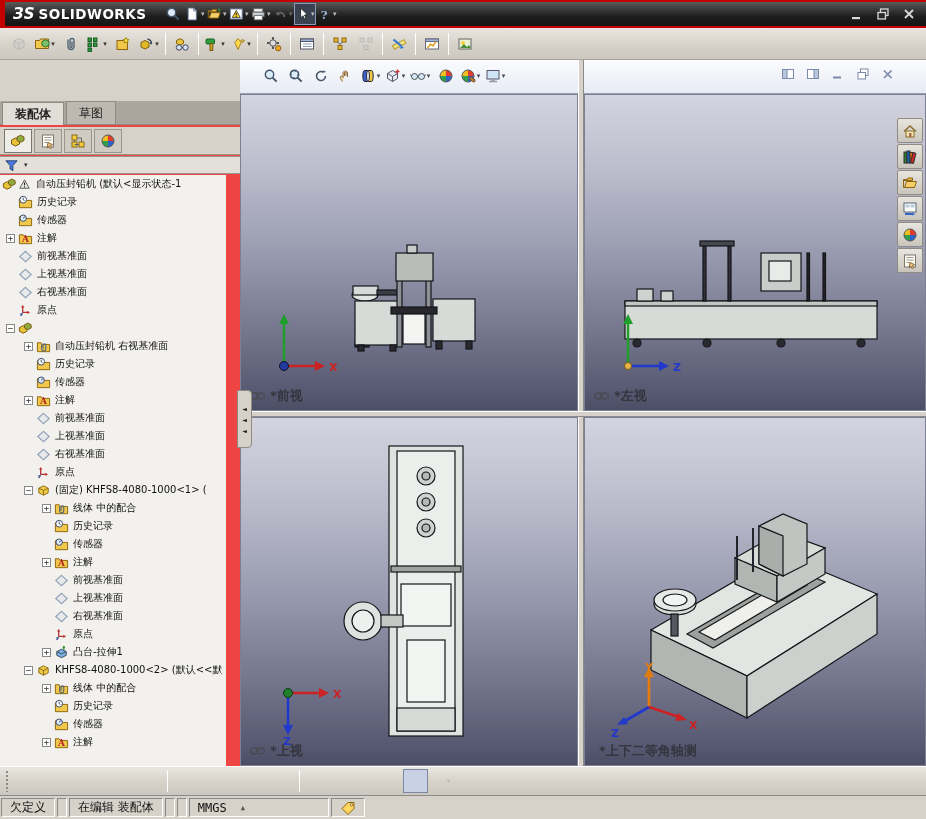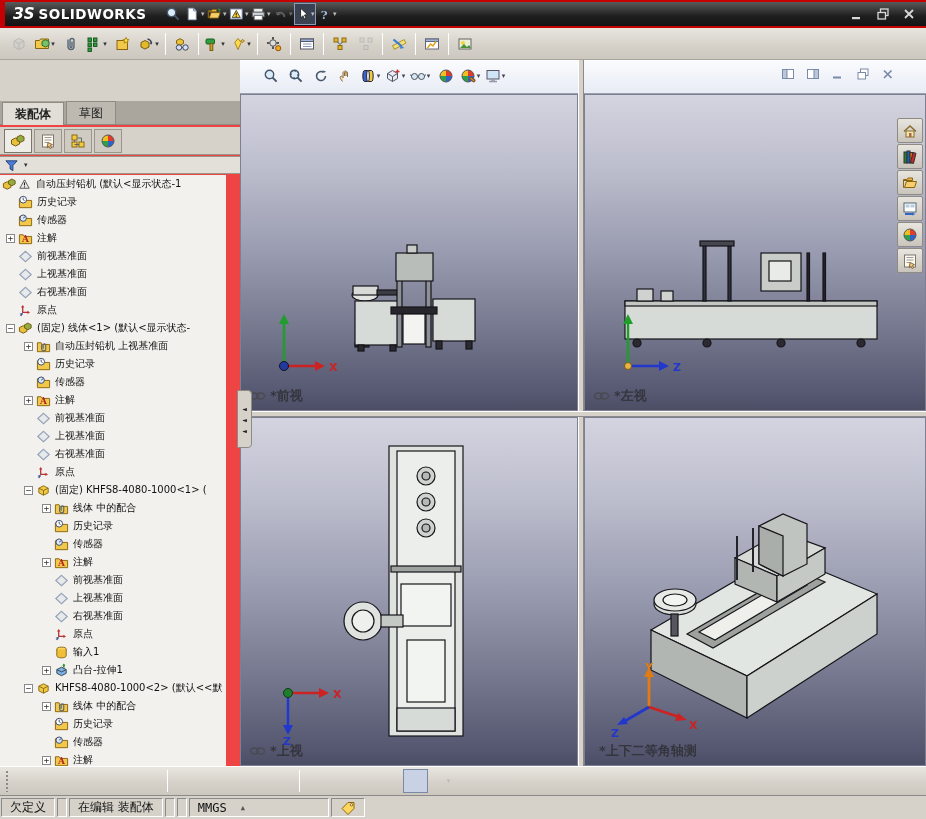--- a/index.html
+++ b/index.html
@@ -501,32 +501,31 @@
           <span style="width: 6px; flex: 0 0 auto;"></span>
           <span class="exp">−</span>
           <span class="ticon">
             <svg class="ico" viewBox="0 0 16 16">
               <g stroke="#7a5a10">
                 <path d="M1.5 7l4-2 4 2v4l-4 2-4-2z" fill="#e8c23a"></path>
                 <path d="M7 4l3.5-1.8L14 4v3.5l-3.5 1.8L7 7.5z" fill="#8fae3f"></path>
               </g>
             </svg>
           </span>
-          <span class="tlabel">(固定) 线体&lt;1&gt; (默认&lt;显示状态-</span>
         </div>
         <div class="trow">
           <span style="width: 24px; flex: 0 0 auto;"></span>
           <span class="exp">+</span>
           <span class="ticon">
             <svg class="ico" viewBox="0 0 16 16">
               <path d="M1.5 13.5v-9.5h4l1.2 1.8h7.8v7.7z" fill="#f2c84b" stroke="#8a6410"></path>
               <path d="M6 5.5v5a2.2 2.2 0 0 0 4.4 0v-4a1.4 1.4 0 0 0-2.8 0v4" fill="none" stroke="#556677" stroke-width="1.2"></path>
             </svg>
           </span>
-          <span class="tlabel">自动压封铅机 上视基准面</span>
+          <span class="tlabel">自动压封铅机 右视基准面</span>
         </div>
         <div class="trow">
           <span style="width: 24px; flex: 0 0 auto;"></span>
           <span style="width: 12px; flex: 0 0 auto;"></span>
           <span class="ticon">
             <svg class="ico" viewBox="0 0 16 16">
               <path d="M1.5 13.5v-9.5h4l1.2 1.8h7.8v7.7z" fill="#f2c84b" stroke="#8a6410"></path>
               <circle cx="5.5" cy="5" r="3.6" fill="#fff" stroke="#334466"></circle>
               <path d="M5.5 2.8v2.2l1.5 1" stroke="#334466" fill="none"></path>
             </svg>
@@ -701,31 +700,20 @@
             <svg class="ico" viewBox="0 0 16 16">
               <path d="M5 3.5v6.5" stroke="#bb3333" stroke-width="1.4"></path>
               <path d="M5 2l-1.8 2.8h3.6z" fill="#bb3333"></path>
               <path d="M5 10h6" stroke="#bb3333" stroke-width="1.4"></path>
               <path d="M12.8 10l-2.8-1.8v3.6z" fill="#bb3333"></path>
               <path d="M2.5 13.5l2.5-3.5" stroke="#334488"></path>
               <path d="M2 11.5l3 .5M3.5 14l1-3" stroke="#334488" stroke-width=".8"></path>
             </svg>
           </span>
           <span class="tlabel">原点</span>
-        </div>
-        <div class="trow">
-          <span style="width: 42px; flex: 0 0 auto;"></span>
-          <span style="width: 12px; flex: 0 0 auto;"></span>
-          <span class="ticon">
-            <svg class="ico" viewBox="0 0 16 16">
-              <ellipse cx="8" cy="4.5" rx="5" ry="2.2" fill="#ffd75e" stroke="#8a6410"></ellipse>
-              <path d="M3 4.5v7c0 1.2 2.2 2.2 5 2.2s5-1 5-2.2v-7" fill="#f0bf3a" stroke="#8a6410"></path>
-            </svg>
-          </span>
-          <span class="tlabel">输入1</span>
         </div>
         <div class="trow">
           <span style="width: 42px; flex: 0 0 auto;"></span>
           <span class="exp">+</span>
           <span class="ticon">
             <svg class="ico" viewBox="0 0 16 16">
               <path d="M3 7l5-2.5 5 2.5v4l-5 2.5L3 11z" fill="#7fb2e5" stroke="#334455"></path>
               <path d="M3 7l5 2.5L13 7" fill="none" stroke="#334455"></path>
               <path d="M10.5 5V1.5" stroke="#2a8a2a" stroke-width="1.5"></path>
               <path d="M10.5 .5l-1.6 2.4h3.2z" fill="#2a8a2a"></path>

